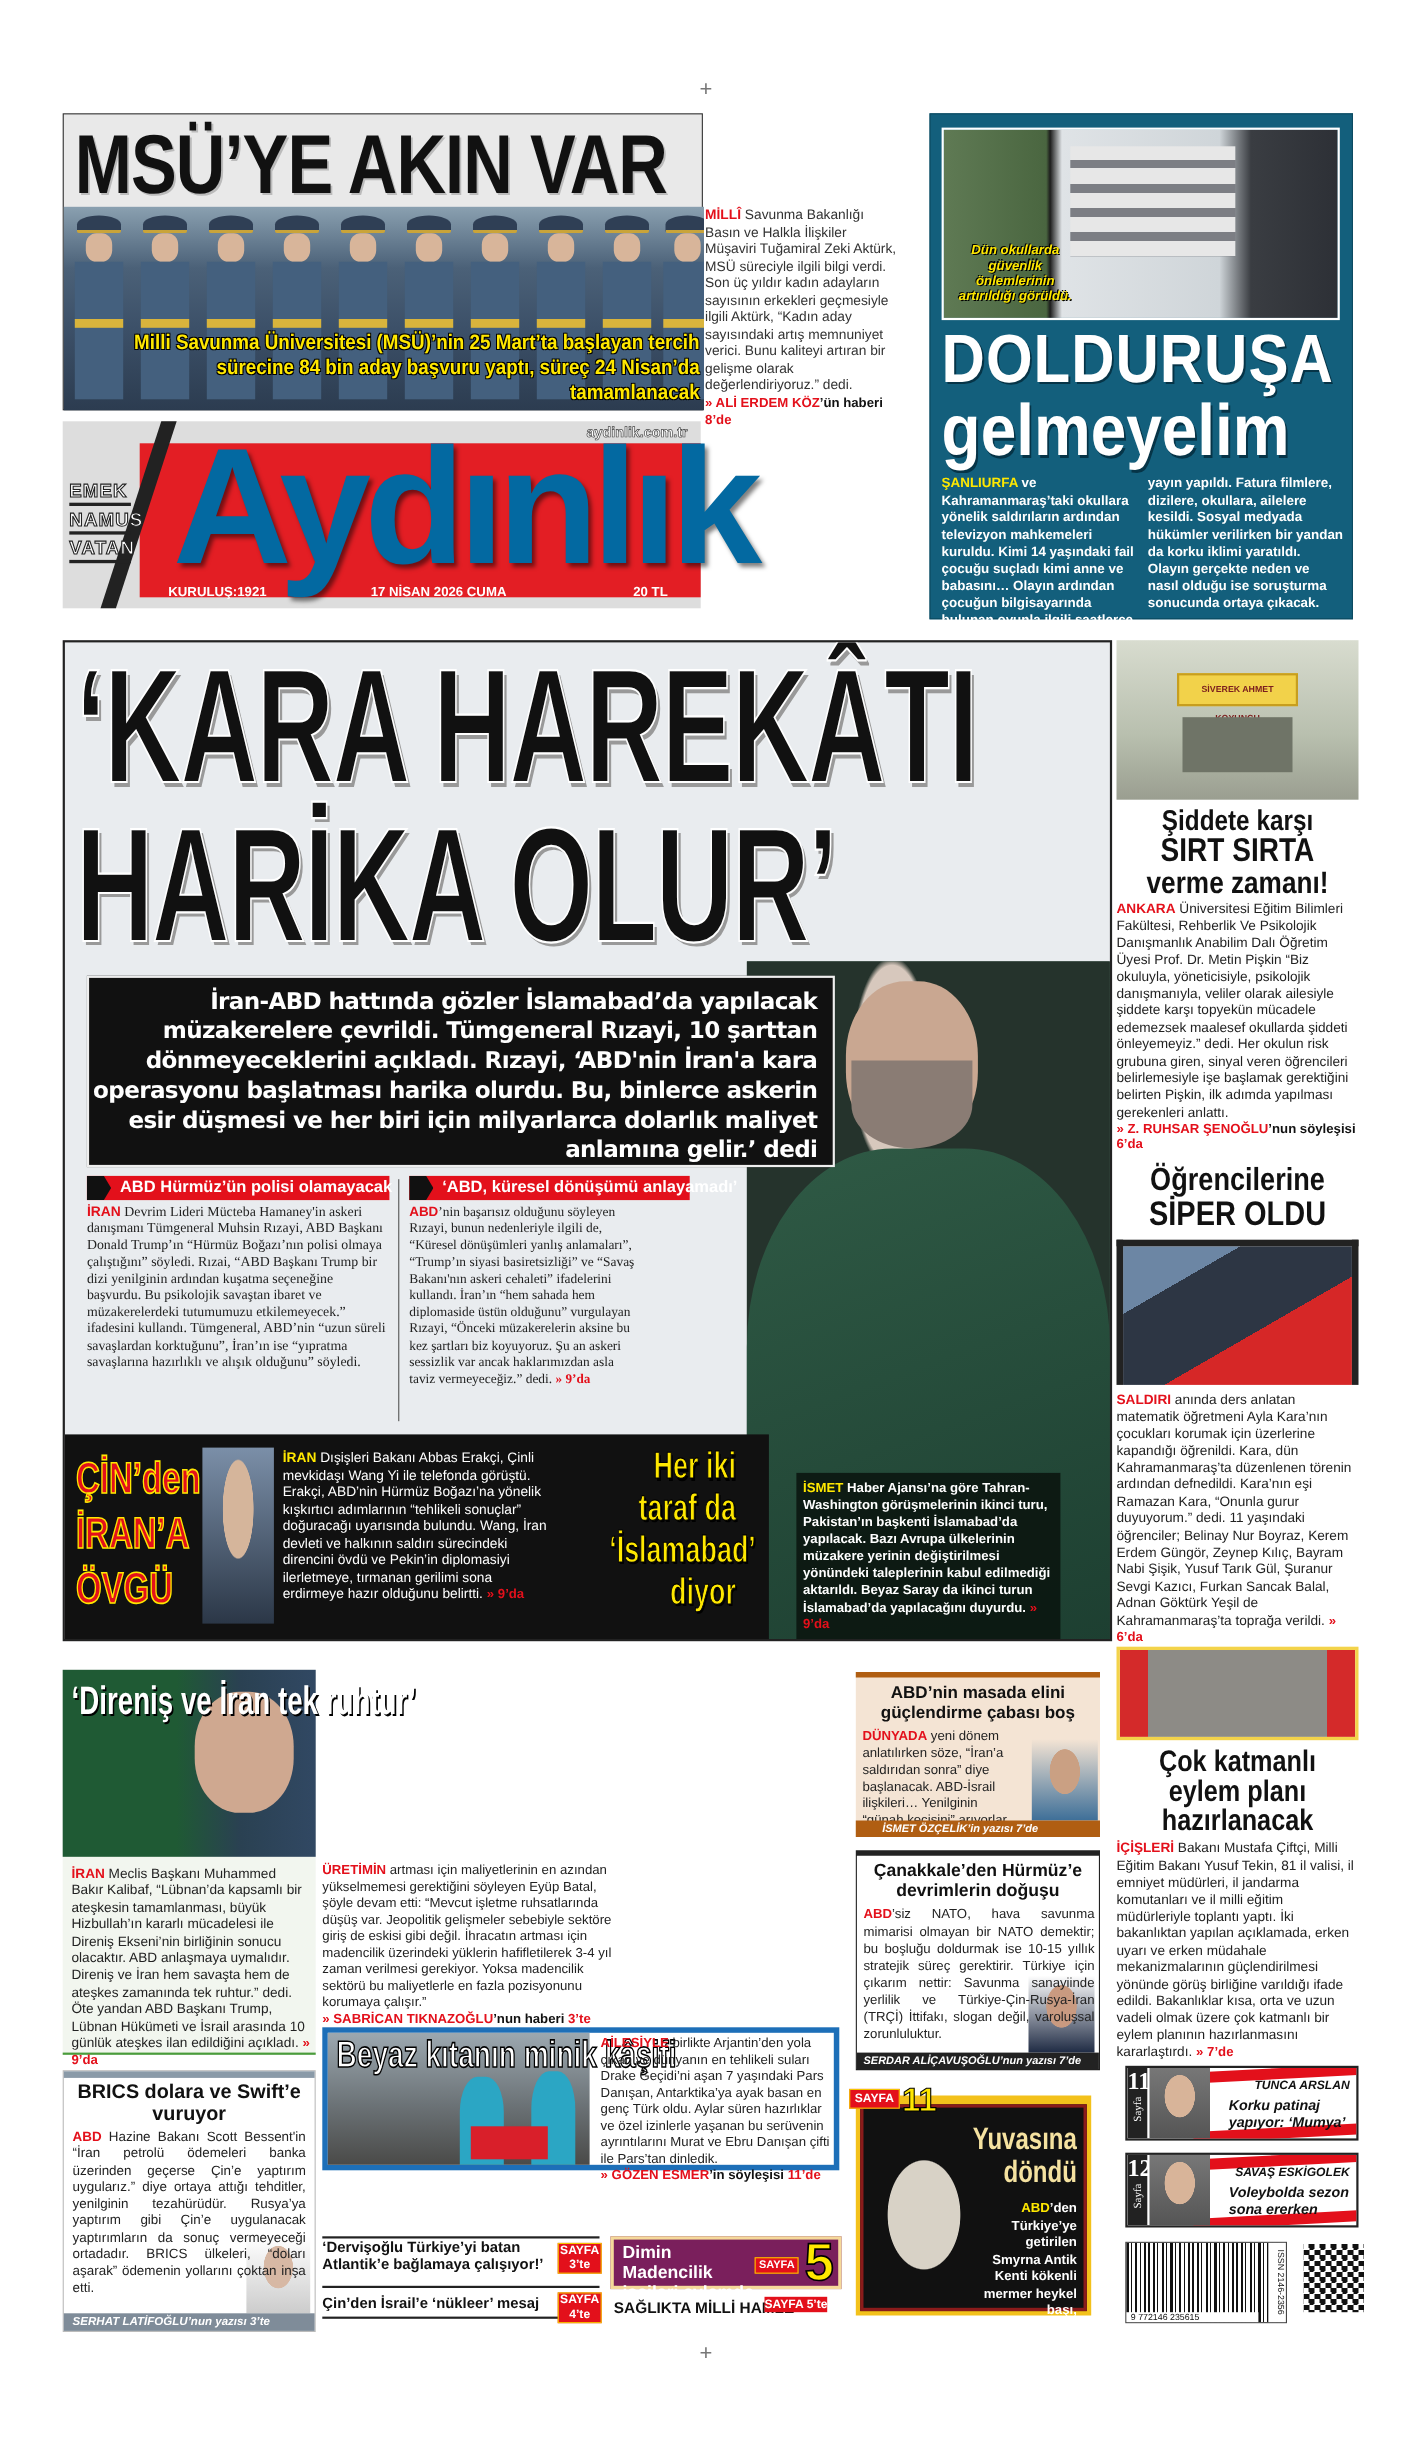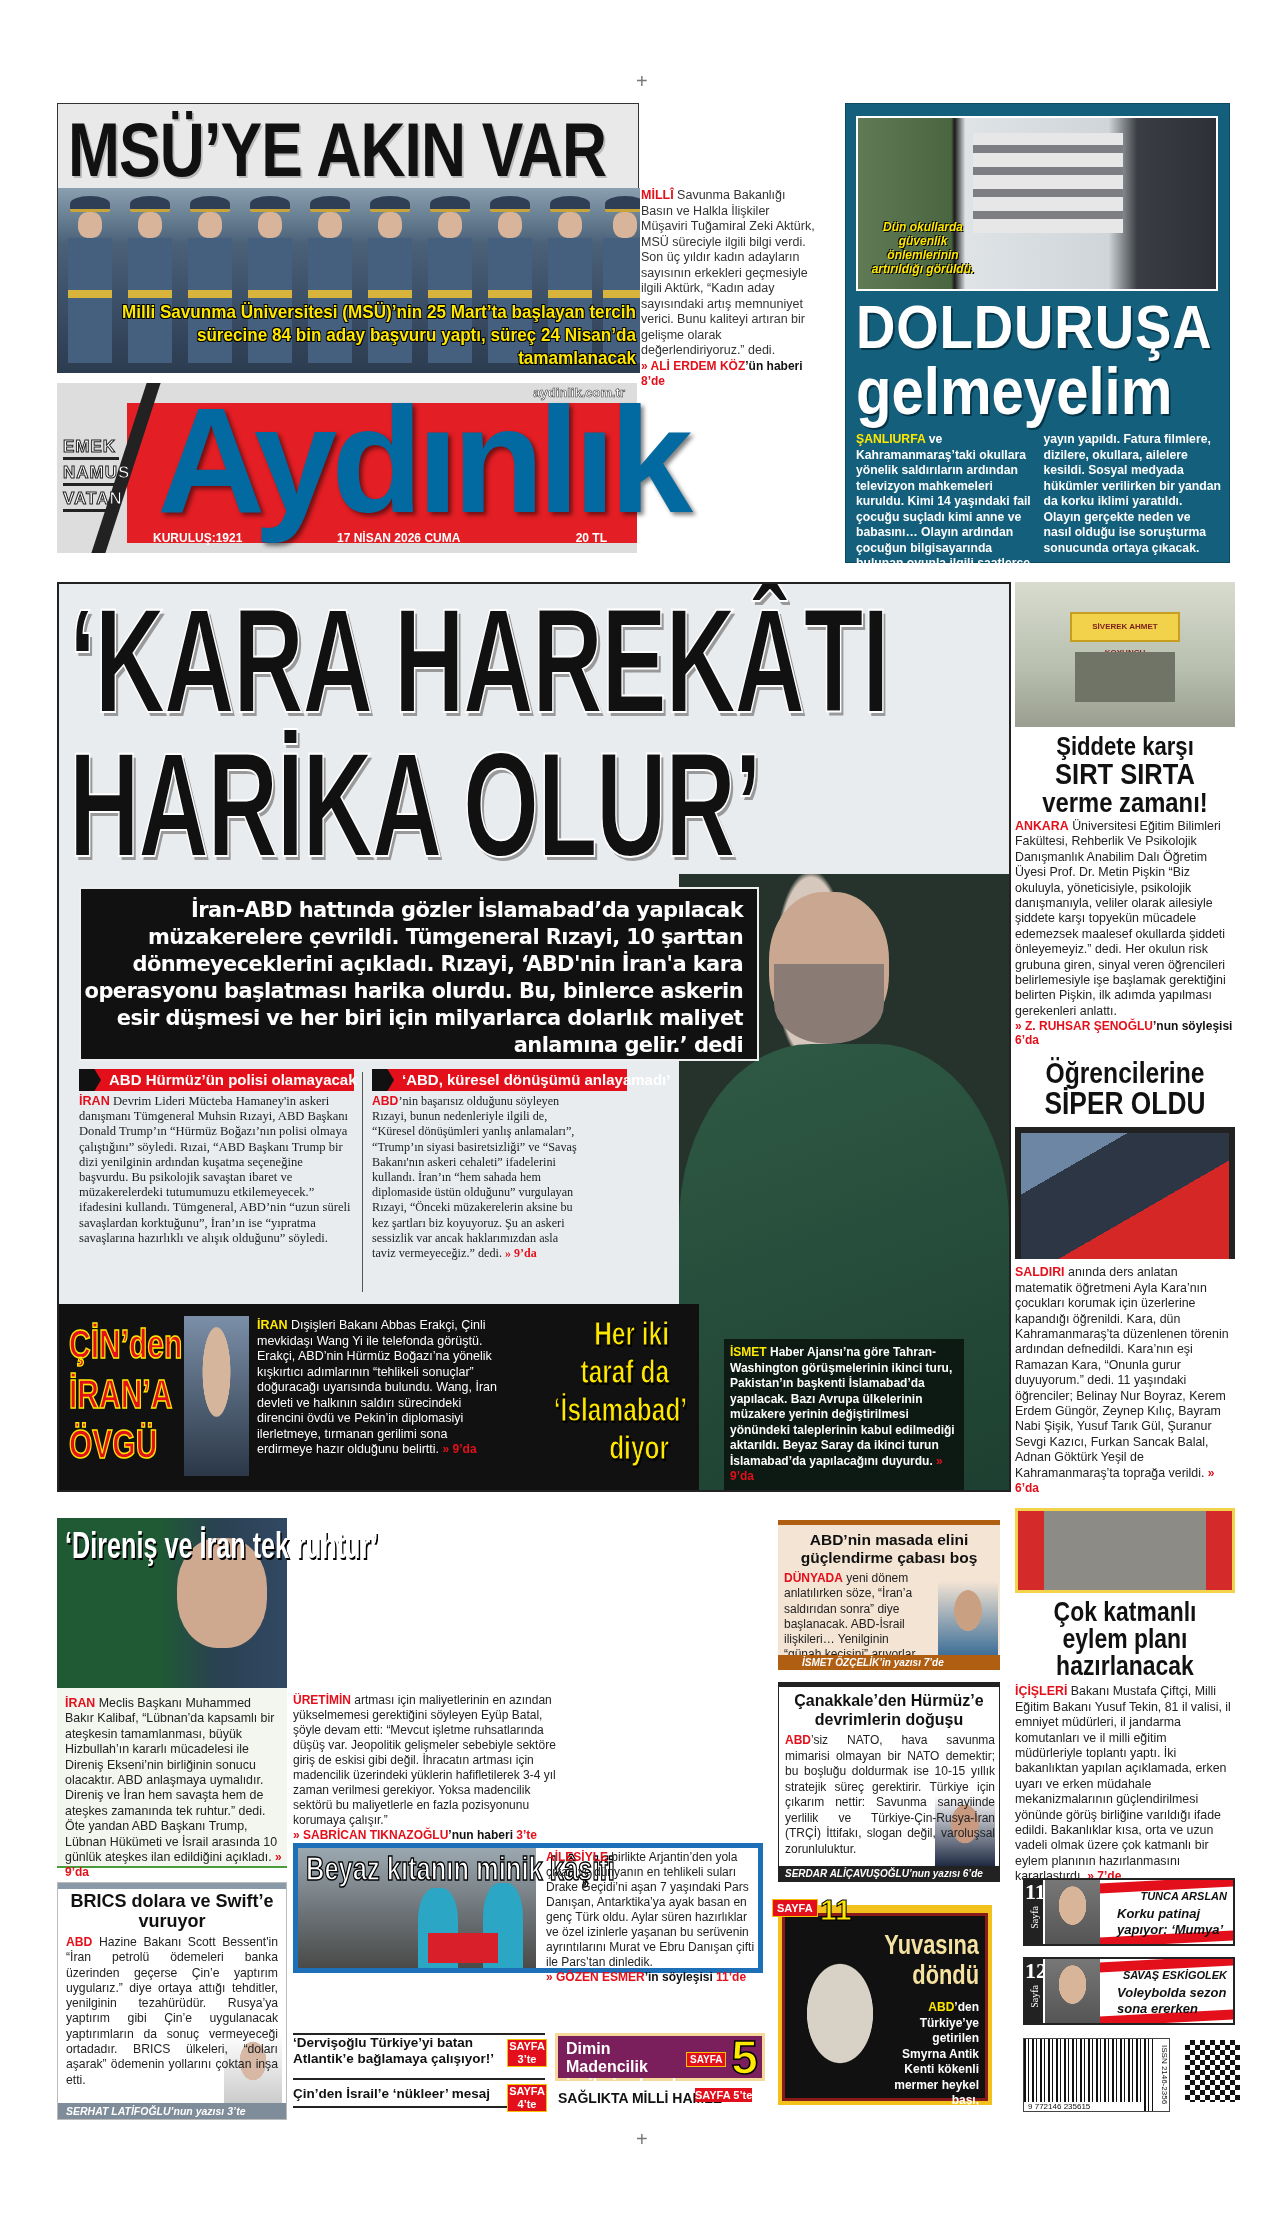--- a/index.html
+++ b/index.html
@@ -277,21 +277,21 @@
     <div class="rtitle" style="font-size:28px">verme zamanı!</div>
     <div class="rbody" style="margin-top:2px"><span class="lead">ANKARA</span><span> Üniversitesi Eğitim Bilimleri Fakültesi, Rehberlik Ve Psikolojik Danışmanlık Anabilim Dalı Öğretim Üyesi Prof. Dr. Metin Pişkin “Biz okuluyla, yöneticisiyle, psikolojik danışmanıyla, veliler olarak ailesiyle şiddete karşı topyekün mücadele edemezsek maalesef okullarda şiddeti önleyemeyiz.” dedi. Her okulun risk grubuna giren, sinyal veren öğrencileri belirlemesiyle işe başlamak gerektiğini belirten Pişkin, ilk adımda yapılması gerekenleri anlattı.</span></div>
     <div class="ref">» <span>Z. RUHSAR ŞENOĞLU</span><b>’nun söyleşisi</b> <span>6’da</span></div>
   </div>
   <div style="margin-top:12px">
     <div class="rtitle" style="font-size:29px">Öğrencilerine</div>
     <div class="rtitle" style="font-size:31px">SİPER OLDU</div>
     <div class="rphoto" style="height:132px;margin-top:8px;border:6px solid #222;border-bottom:none;background:linear-gradient(150deg,#6c86a4 0 25%,#2d3644 25% 60%,#d62727 60% 100%)"></div>
     <div class="rbody" style="margin-top:6px"><span class="lead">SALDIRI</span><span> anında ders anlatan matematik öğretmeni Ayla Kara’nın çocukları korumak için üzerlerine kapandığı öğrenildi. Kara, dün Kahramanmaraş’ta düzenlenen törenin ardından defnedildi. Kara’nın eşi Ramazan Kara, “Onunla gurur duyuyorum.” dedi. 11 yaşındaki öğrenciler; Belinay Nur Boyraz, Kerem Erdem Güngör, Zeynep Kılıç, Bayram Nabi Şişik, Yusuf Tarık Gül, Şuranur Sevgi Kazıcı, Furkan Sancak Balal, Adnan Göktürk Yeşil de Kahramanmaraş’ta toprağa verildi.</span> <span class="ref">» <span>6’da</span></span></div>
   </div>
-  <div style="margin-top:12px">
+  <div style="margin-top:1px">
     <div class="rphoto" style="height:85px;border:3px solid #f3d34a;background:linear-gradient(90deg,#d42a2a 0 12%,#8d8b86 12% 88%,#d42a2a 88%)"></div>
     <div class="rtitle" style="font-size:27px;margin-top:6px">Çok katmanlı</div>
     <div class="rtitle" style="font-size:27px">eylem planı</div>
     <div class="rtitle" style="font-size:27px">hazırlanacak</div>
     <div class="rbody" style="margin-top:4px"><span class="lead">İÇİŞLERİ</span><span> Bakanı Mustafa Çiftçi, Milli Eğitim Bakanı Yusuf Tekin, 81 il valisi, il emniyet müdürleri, il jandarma komutanları ve il milli eğitim müdürleriyle toplantı yaptı. İki bakanlıktan yapılan açıklamada, erken uyarı ve erken müdahale mekanizmalarının güçlendirilmesi yönünde görüş birliğine varıldığı ifade edildi. Bakanlıklar kısa, orta ve uzun vadeli olmak üzere çok katmanlı bir eylem planının hazırlanmasını kararlaştırdı.</span> <span class="ref">» <span>7’de</span></span></div>
   </div>
 </div>
 
 <div class="colbox" style="top:1878px">
   <div class="pg">
@@ -379,21 +379,21 @@
   <div id="abdmasa-t">ABD’nin masada elini güçlendirme çabası boş</div>
   <div id="abdmasa-face"></div>
   <div id="abdmasa-b"><span class="red" style="font-weight:bold">DÜNYADA</span><span> yeni dönem anlatılırken söze, “İran’a saldırıdan sonra” diye başlanacak. ABD-İsrail ilişkileri… Yenilginin “günah keçisini” arıyorlar.</span></div>
   <div id="abdmasa-f">İSMET ÖZÇELİK’in yazısı 7’de</div>
 </div>
 
 <div id="canak" class="abs">
   <div id="canak-t">Çanakkale’den Hürmüz’e devrimlerin doğuşu</div>
   <div id="canak-face"></div>
   <div id="canak-b"><span class="red" style="font-weight:bold">ABD</span><span>’siz NATO, hava savunma mimarisi olmayan bir NATO demektir; bu boşluğu doldurmak ise 10-15 yıllık stratejik süreç gerektirir. Türkiye için çıkarım nettir: Savunma sanayiinde yerlilik ve Türkiye-Çin-Rusya-İran (TRÇİ) İttifakı, slogan değil, varoluşsal zorunluluktur.</span></div>
-  <div id="canak-f">SERDAR ALİÇAVUŞOĞLU’nun yazısı 6’de</div>
+  <div id="canak-f">SERDAR ALİÇAVUŞOĞLU’nun yazısı 7’de</div>
 </div>
 
 <div id="yuva" class="abs">
   <div id="yuva-in">
     <div id="yuva-head"></div>
     <div id="yuva-t">Yuvasına döndü</div>
     <div id="yuva-b"><span class="lead">ABD</span><span>’den Türkiye’ye getirilen Smyrna Antik Kenti kökenli mermer heykel başı, sergilenmeye başladı.</span></div>
   </div>
   <div id="yuva-say">SAYFA</div>
   <div id="yuva-n">11</div>

